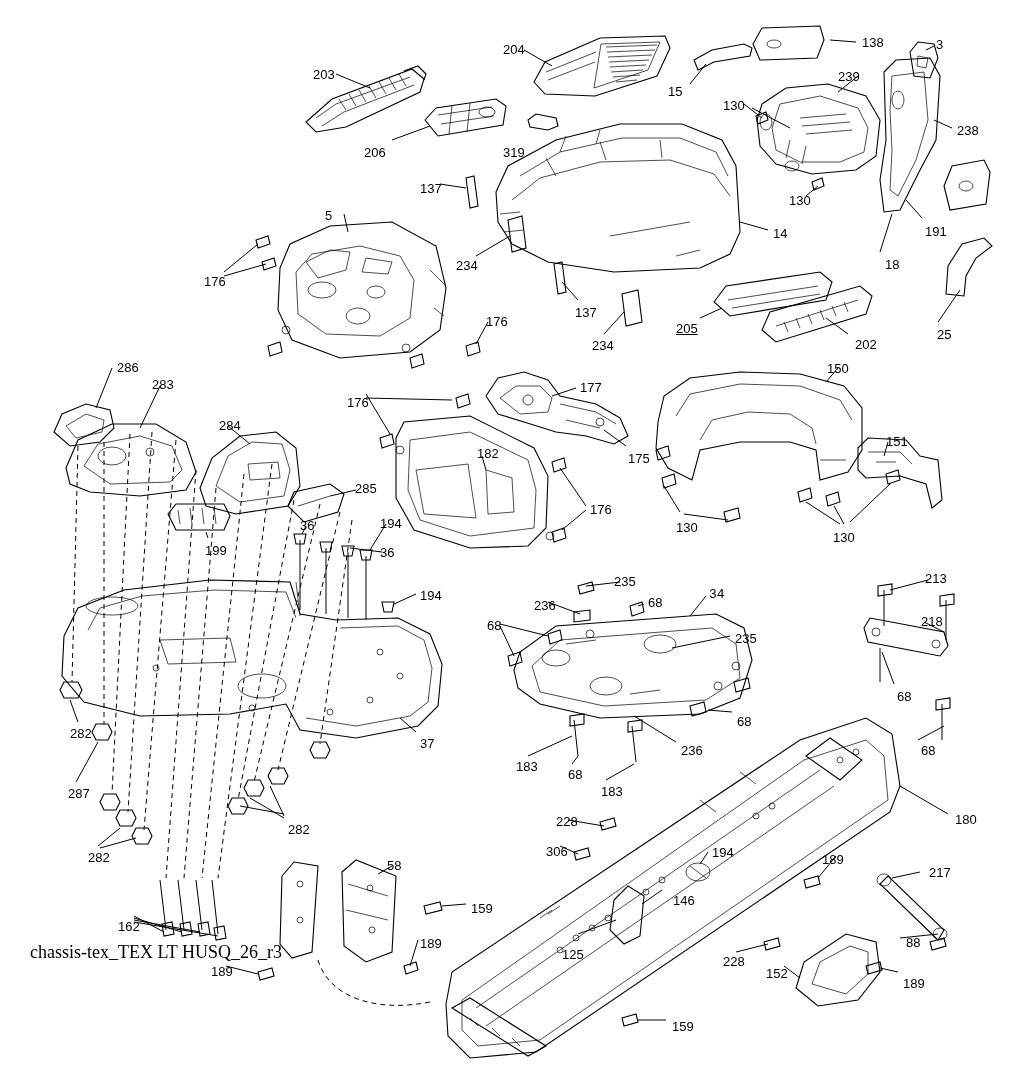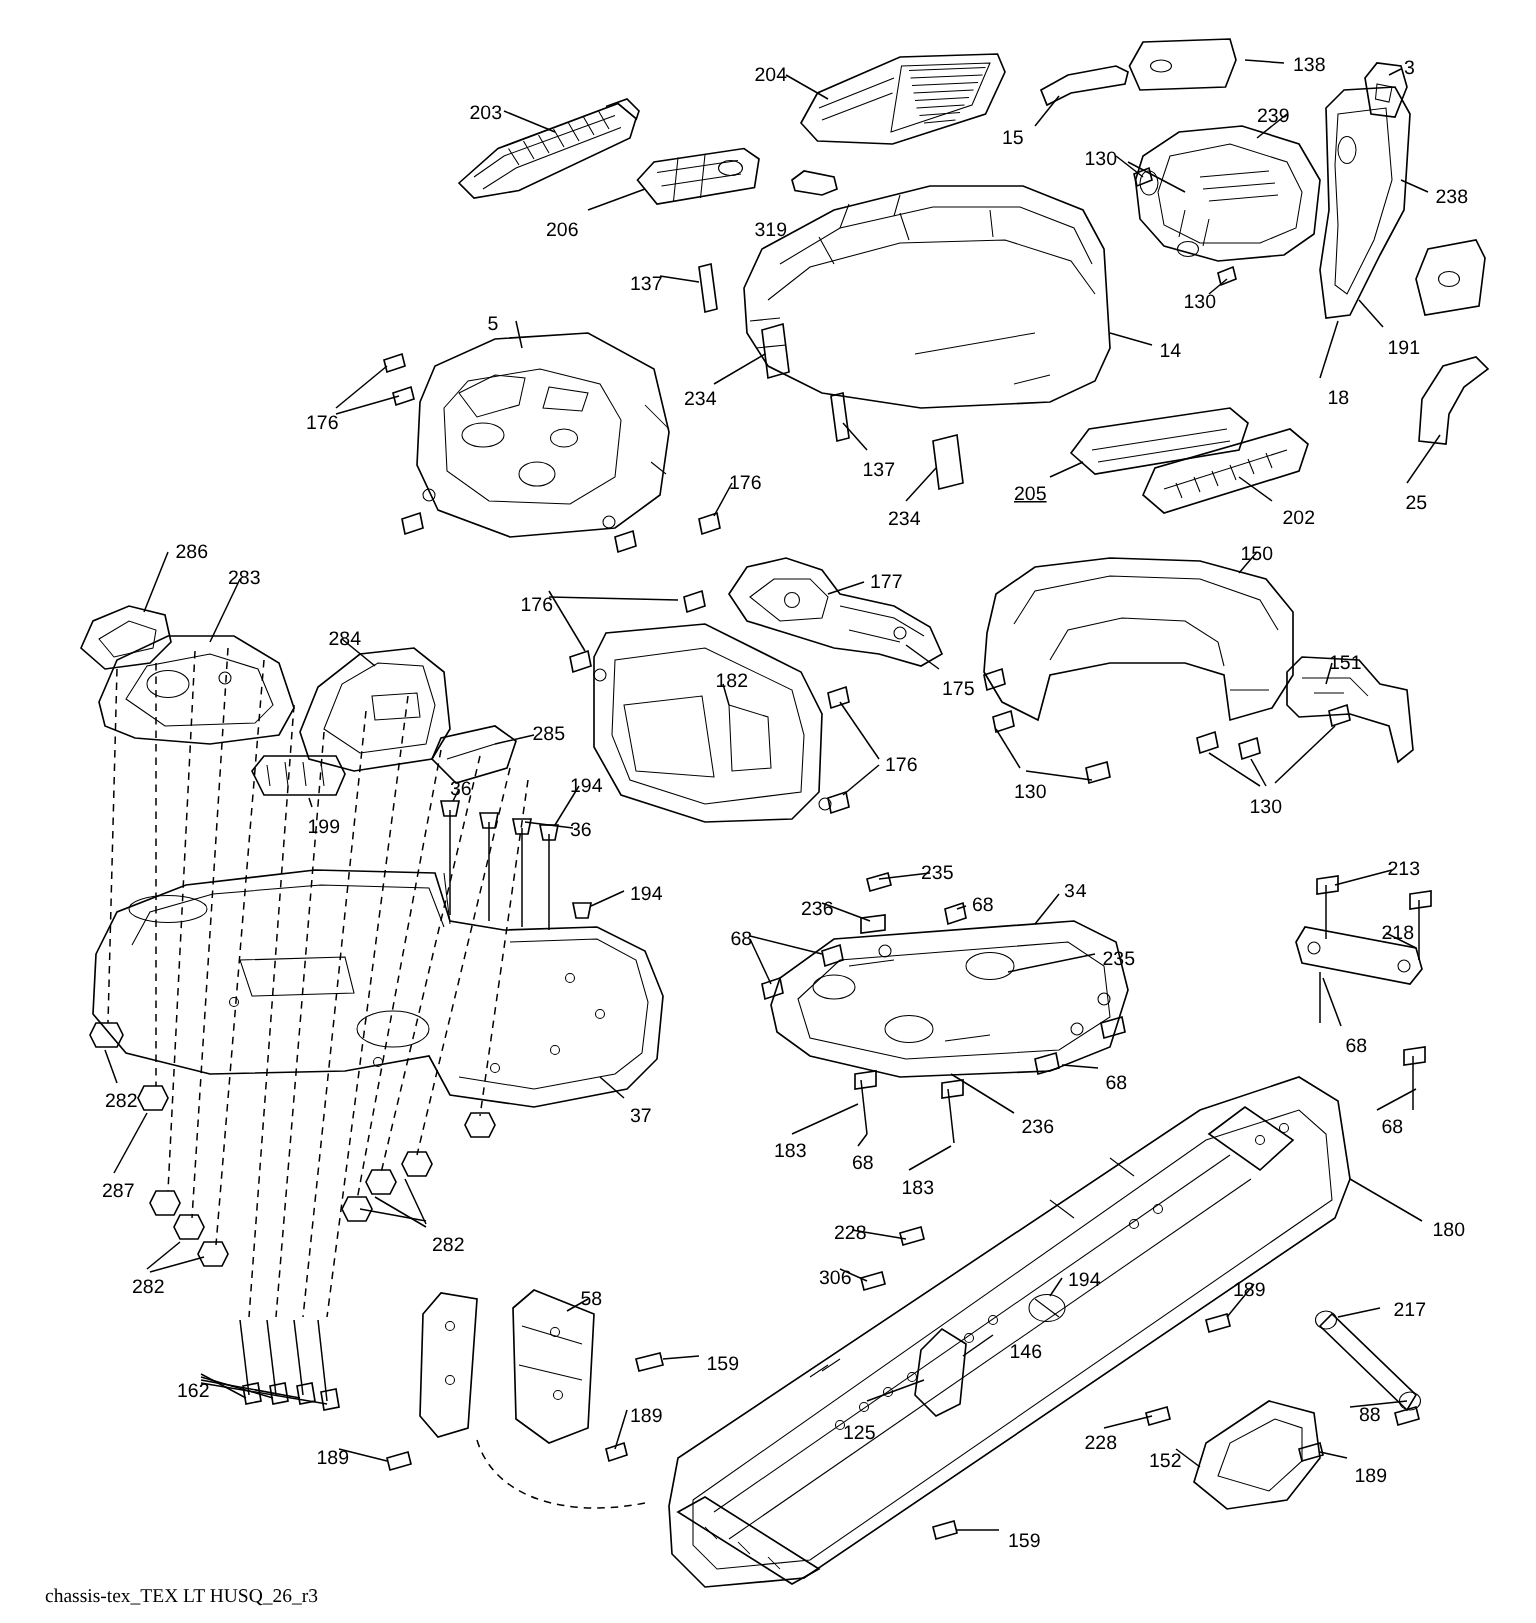--- a/index.html
+++ b/index.html
@@ -1,19 +1,19 @@
 <!DOCTYPE html>
 <html><head>
 <meta charset="utf-8">
 <style>
   html,body{margin:0;padding:0;background:#ffffff;}
   body{width:1024px;height:1082px;position:relative;font-family:"Liberation Sans",sans-serif;overflow:hidden;}
   #sheet{position:absolute;left:0;top:0;width:1024px;height:1082px;}
   .callout{position:absolute;font-family:"Liberation Sans",sans-serif;font-size:13px;color:#000;white-space:nowrap;line-height:13px;}
-  .caption{position:absolute;left:30px;top:1056px;font-family:"Liberation Serif",serif;font-size:13px;color:#000;}
+  .caption{position:absolute;left:30px;top:942px;font-family:"Liberation Serif",serif;font-size:18px;color:#000;}
   svg{position:absolute;left:0;top:0;}
   .ln{stroke:#000;stroke-width:1;fill:none;}
   .lnd{stroke:#000;stroke-width:1;fill:none;stroke-dasharray:5 4;}
   .part{fill:none;stroke:#000;stroke-width:1.1;}
   .thin{fill:none;stroke:#000;stroke-width:0.7;}
 </style>
 </head>
 <body>
 
 <div id="sheet">

